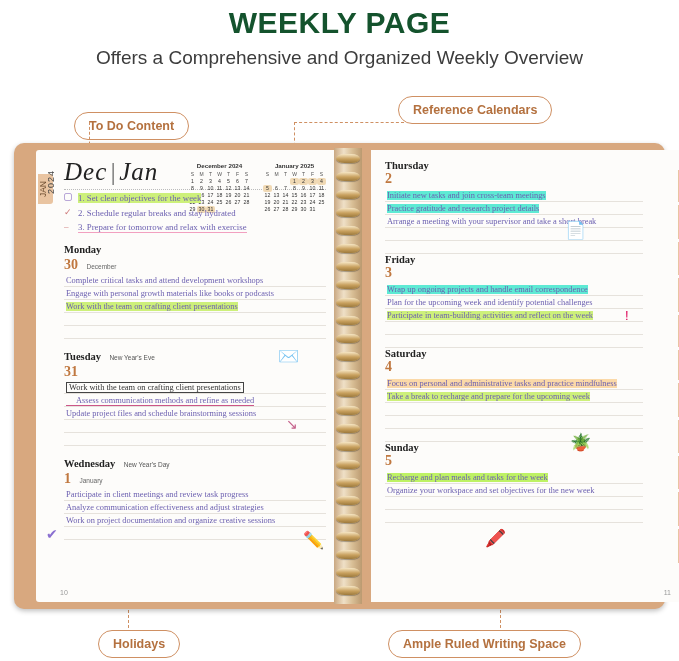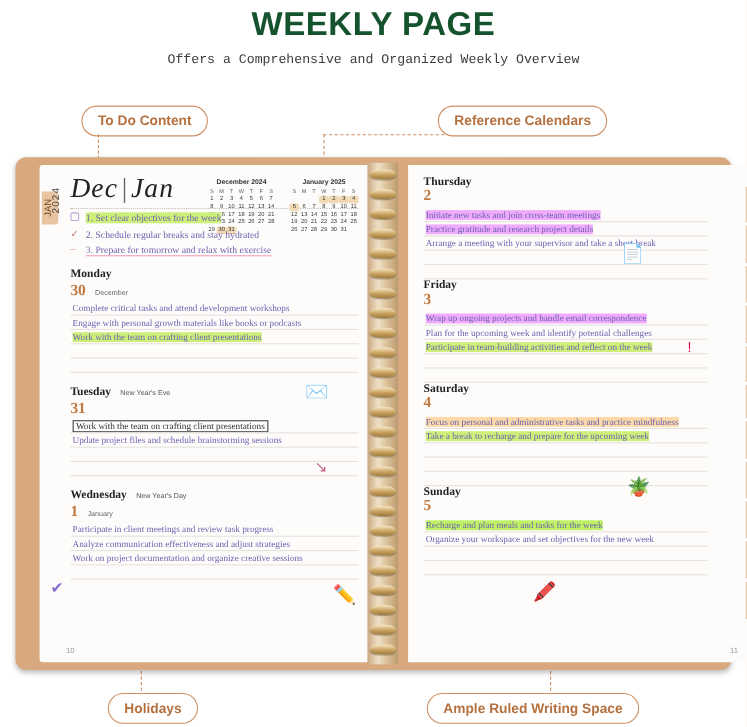--- a/index.html
+++ b/index.html
@@ -15,24 +15,24 @@
   .hdr-title {
     text-align:center;
     font-size: 30px;
     font-weight: bold;
     letter-spacing: .5px;
     color:#14532d;
     margin-top: 6px;
   }
   .hdr-sub {
     text-align:center;
-    font-size: 12px;
+    font-size: 19px;
     color:#3c3c3c;
     margin-top: 7px;
-    font-family: Liberation Mono, monospace;
+    font-family: Liberation Sans, sans-serif;
   }
   
   .pill {
     position:absolute;
     border:1.6px solid #cf9063;
     border-radius: 16px;
     color:#b4713f;
     font-size: 12.5px;
     font-weight: bold;
     padding: 6px 14px;
@@ -160,32 +160,32 @@
     padding-left: 2px;
     line-height: 13px;
     white-space: nowrap;
     overflow:hidden;
   }
   .boxed { border:1px solid #444; color:#333; padding: 0 2px; }
   
   .rp { position:absolute; left: 14px; top: 10px; width: 258px; }
   .rday { margin-bottom: 2px; }
   .pgnum { position:absolute; bottom: 6px; font-size: 7px; color:#999; }
-  .hl-yellow { background:#f0abfc; }
+  .hl-yellow { background:#5eead4; }
   .hl-pinkbg { background:#bef264; }
   .hl-peach { background:#fbd9a8; }
   .emoji { position:absolute; font-size: 17px; }
 </style>
 </head>
 <body>
 
 <div class="hdr-title">WEEKLY PAGE</div>
 <div class="hdr-sub">Offers a Comprehensive and Organized Weekly Overview</div>
 
-<div class="pill" style="left:74px; top:96px;">To Do Content</div>
+<div class="pill" style="left:74px; top:112px;">To Do Content</div>
 <div class="pill" style="left:398px; top:96px;">Reference Calendars</div>
 <div class="pill" style="left:98px; top:630px;">Holidays</div>
 <div class="pill" style="left:388px; top:630px;">Ample Ruled Writing Space</div>
 
 <div class="dash-v" style="left:89px; top:122px; height:96px;"></div>
 <div class="dash-h" style="left:89px; top:218px; width:20px;"></div>
 <div class="dash-v" style="left:294px; top:122px; height:50px;"></div>
 <div class="dash-h" style="left:294px; top:122px; width:110px;"></div>
 <div class="dash-v" style="left:128px; top:490px; height:138px;"></div>
 <div class="dash-v" style="left:500px; top:216px; height:412px;"></div>
@@ -362,20 +362,21 @@
 
       <div class="day">
         <span class="dname">Tuesday</span>
         <span class="dnote">New Year's Eve</span>
       </div>
       <div style="margin-left:16px; margin-top:-2px;">
         <span class="dnum">31</span>
       </div>
       <div class="lines">
         <div><span class="boxed">Work with the team on crafting client presentations</span></div>
+        <div><span style="border-bottom:1px solid #c58; padding-left:10px;">Assess communication methods and refine as needed</span></div>
         <div><span>Update project files and schedule brainstorming sessions</span></div>
         <div><span></span></div>
         <div><span></span></div>
       </div>
 
       <div class="day">
         <span class="dname">Wednesday</span>
         <span class="dnote">New Year's Day</span>
       </div>
       <div style="margin-left:16px; margin-top:-2px;">

